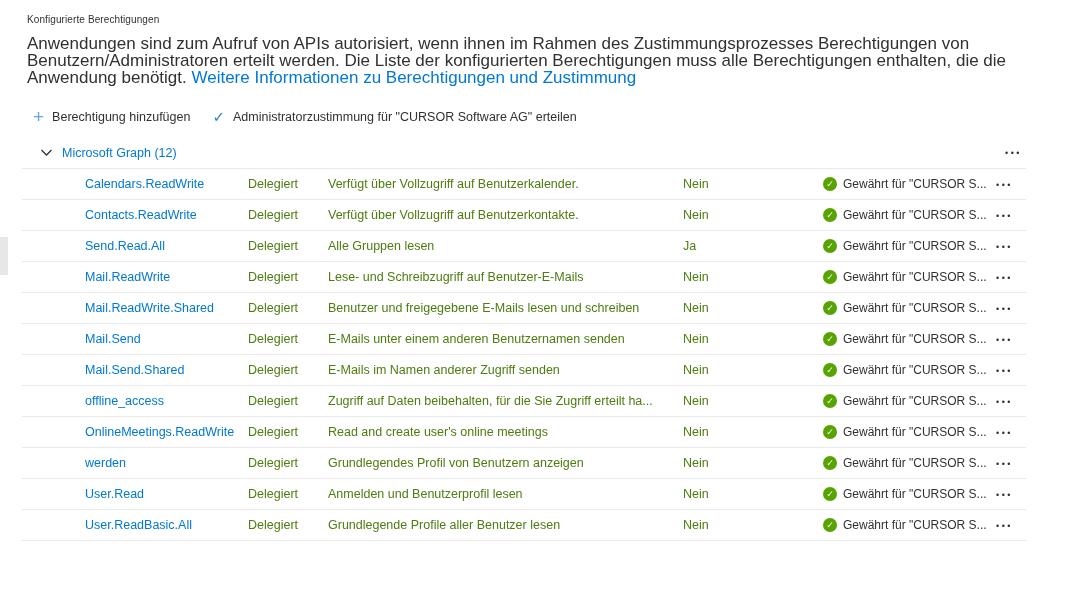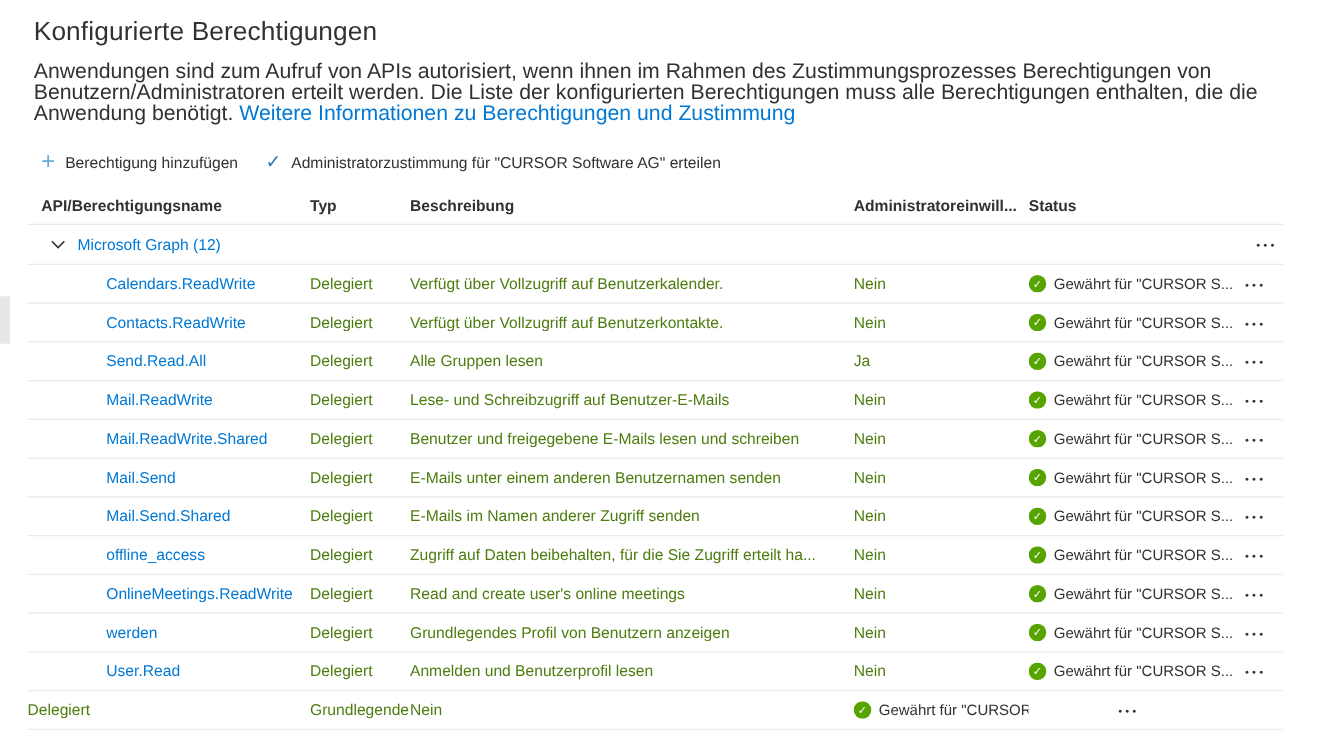--- a/index.html
+++ b/index.html
@@ -7,21 +7,21 @@
   body {
     position: relative;
     background: #ffffff;
     color: #323130;
     font-family: "Liberation Sans", "DejaVu Sans", sans-serif;
     overflow: hidden;
   }
   .page { padding: 14px 0 0 27px; }
 
   .page-title {
-    font-size: 21px;
+    font-size: 10px;
     font-weight: 400;
     color: #323130;
     letter-spacing: 0.1px;
   }
 
   .description {
     margin-top: 10px;
     width: 1008px;
     font-size: 17px;
     line-height: 17px;
@@ -167,28 +167,20 @@
       <span>Berechtigung hinzufügen</span>
     </div>
     <div class="toolbar-button">
       <span class="icon-check-blue">✓</span>
       <span>Administratorzustimmung für "CURSOR Software AG" erteilen</span>
     </div>
   </div>
 
   <div class="perm-table">
 
-    <div class="t-header">
-      <div class="h-cell h-name">API/Berechtigungsname</div>
-      <div class="h-cell">Typ</div>
-      <div class="h-cell">Beschreibung</div>
-      <div class="h-cell">Administratoreinwill...</div>
-      <div class="h-cell">Status</div>
-      <div class="h-cell"></div>
-    </div>
 
     <div class="t-group">
       <span class="chevron">
         <svg width="13" height="13" viewBox="0 0 13 13">
             <path d="M1.5 4 L6.5 9 L11.5 4" fill="none" stroke="#323130" stroke-width="1.3"></path>
           </svg>
       </span>
       <span class="group-label">Microsoft Graph (12)</span>
       <span class="more">•••</span>
     </div>
@@ -342,20 +334,21 @@
     <div class="c-status">
       <span class="status-icon">✓</span>
       <span class="status-text">Gewährt für "CURSOR S...</span>
     </div>
     <div class="c-actions">
       <span class="more">•••</span>
     </div>
   </div>
 
   <div class="t-row">
+    <div class="c-name">User.ReadBasic.All</div>
     <div class="c-type">Delegiert</div>
     <div class="c-desc">Grundlegende Profile aller Benutzer lesen</div>
     <div class="c-admin">Nein</div>
     <div class="c-status">
       <span class="status-icon">✓</span>
       <span class="status-text">Gewährt für "CURSOR S...</span>
     </div>
     <div class="c-actions">
       <span class="more">•••</span>
     </div>

